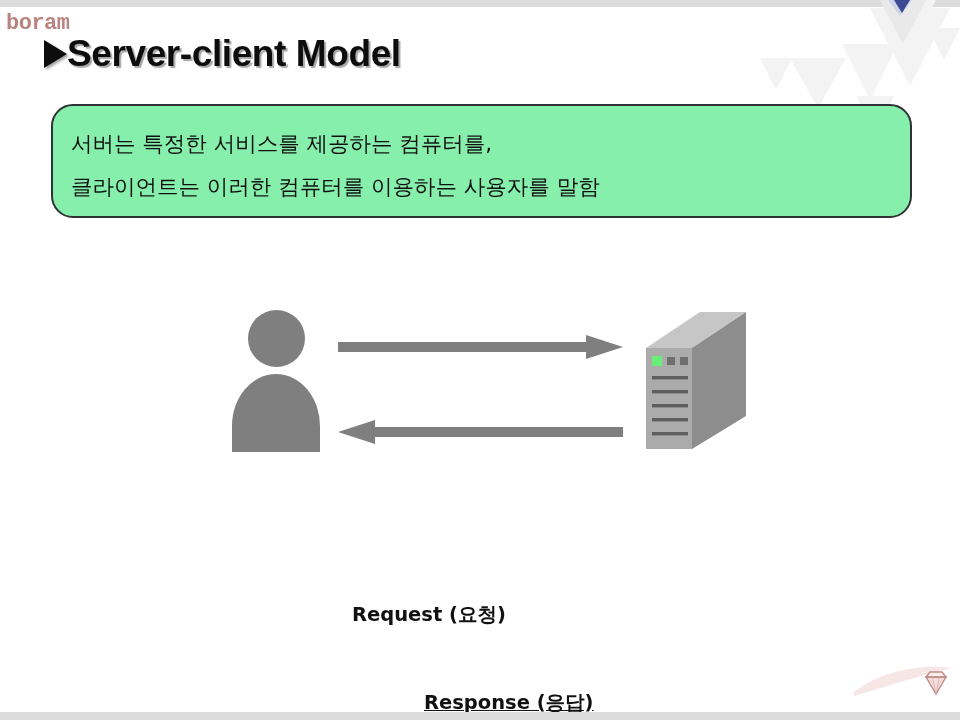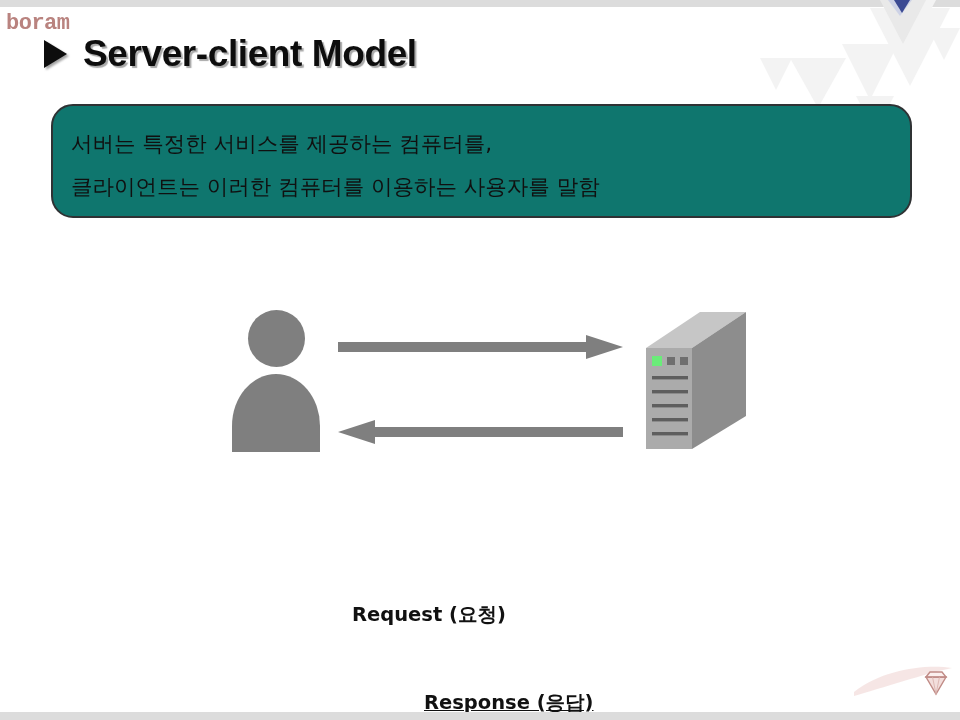--- a/index.html
+++ b/index.html
@@ -34,21 +34,21 @@
   
   #deco {
     position: absolute; right: 0; top: 0;
     width: 200px; height: 140px;
     pointer-events: none;
   }
 
   
   #title-row {
     position: absolute; left: 44px; top: 33px;
-    display: flex; align-items: center; gap: 16px;
+    display: flex; align-items: center; 
   }
   #title-bullet {
     width: 0; height: 0;
     border-left: 23px solid #0d0d0d;
     border-top: 14px solid transparent;
     border-bottom: 14px solid transparent;
     filter: drop-shadow(2px 2px 1px rgba(90,90,90,0.55));
   }
   #title-text {
     font-size: 37px;
@@ -59,21 +59,21 @@
     white-space: nowrap;
   }
 
   
   #body-box {
     position: absolute;
     left: 51px; top: 104px;
     width: 861px; height: 114px;
     border: 2.4px solid #2f3234;
     border-radius: 22px;
-    background: #0f766e;
+    background: #86efac;
     padding: 16px 0 0 18px;
   }
   .body-line {
     font-size: 21.5px;
     color: #101010;
     line-height: 43px;
     white-space: nowrap;
     font-family: "DejaVu Sans", "Liberation Sans", sans-serif;
   }
 

